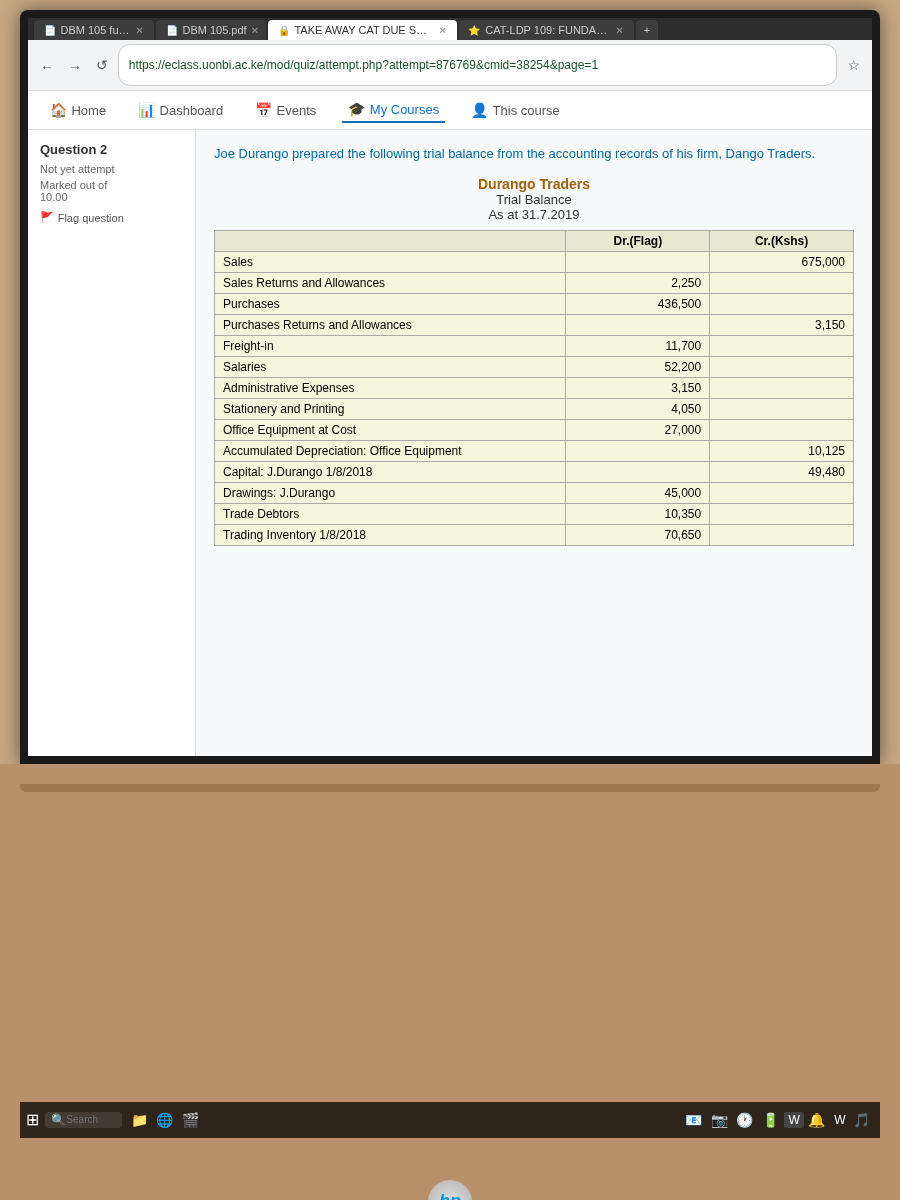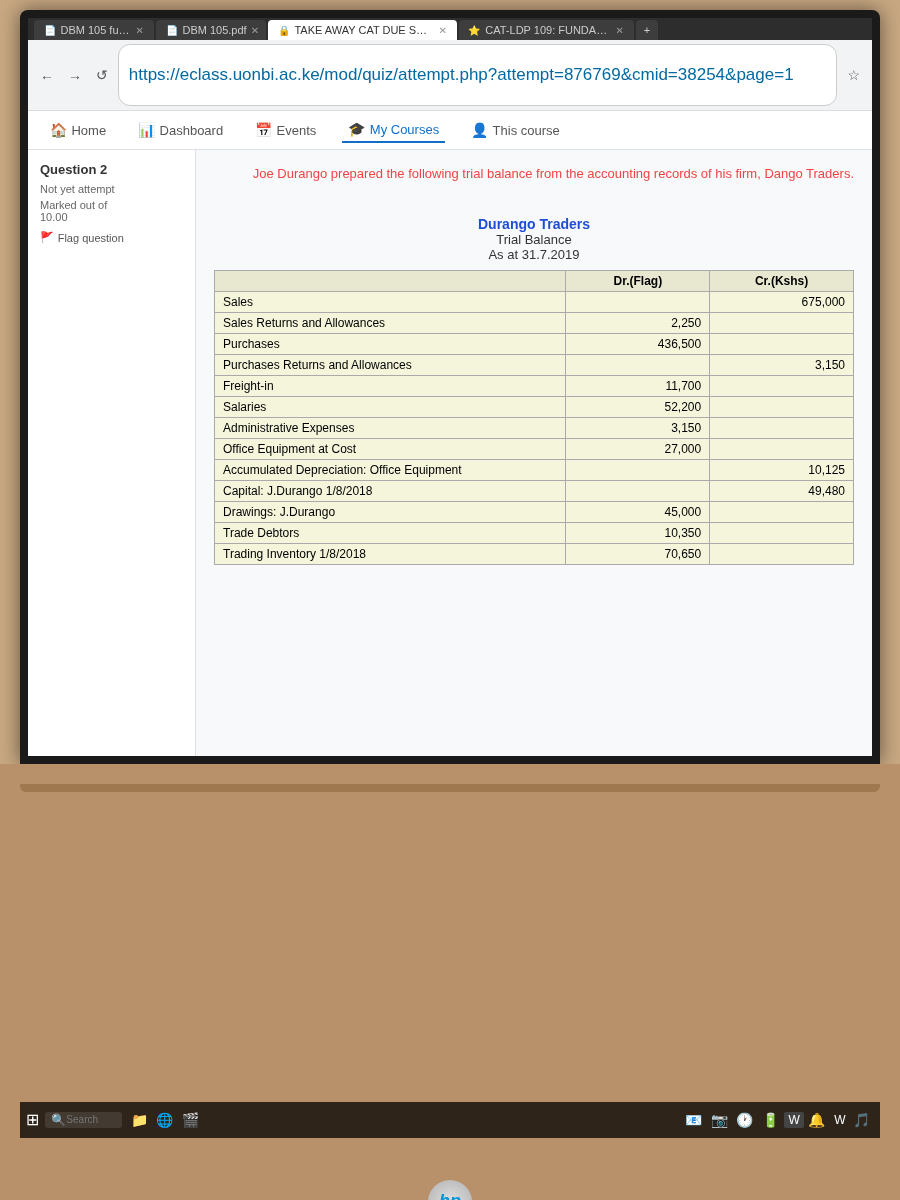--- a/index.html
+++ b/index.html
@@ -96,23 +96,23 @@
       font-size: 14px;
       cursor: pointer;
       padding: 2px 4px;
     }
 
     .address-bar {
       flex: 1;
       background: #fff;
       border: 1px solid #ccc;
       border-radius: 12px;
-      padding: 20px 10px;
-      font-size: 17px;
-      color: #0369a1;
+      padding: 13px 10px;
+      font-size: 12px;
+      color: #14532d;
     }
 
     
     .moodle-nav {
       background: #fff;
       border-bottom: 1px solid #dee2e6;
       padding: 6px 16px;
       display: flex;
       align-items: center;
       gap: 20px;
@@ -186,36 +186,35 @@
 
     
     .question-area {
       flex: 1;
       padding: 14px 18px;
       overflow-y: auto;
     }
 
     .question-text {
       font-size: 13px;
-      color: #ef4444;
-      margin-bottom: 32px;
+      color: #0369a1;
+      margin-bottom: 12px;
       line-height: 1.5;
-      text-align: right;
     }
 
     
     .trial-balance-header {
       text-align: center;
       margin-bottom: 8px;
     }
 
     .trial-balance-header .company-name {
       font-size: 14px;
       font-weight: bold;
-      color: #1d4ed8;
+      color: #a16207;
     }
 
     .trial-balance-header .doc-title {
       font-size: 13px;
       color: #333;
     }
 
     .trial-balance-header .doc-date {
       font-size: 13px;
       color: #333;
@@ -393,20 +392,25 @@
       <td class="account-col">Salaries</td>
       <td class="dr-col">52,200</td>
       <td class="cr-col"></td>
     </tr>
                 <tr>
       <td class="account-col">Administrative Expenses</td>
       <td class="dr-col">3,150</td>
       <td class="cr-col"></td>
     </tr>
                 <tr>
+      <td class="account-col">Stationery and Printing</td>
+      <td class="dr-col">4,050</td>
+      <td class="cr-col"></td>
+    </tr>
+                <tr>
       <td class="account-col">Office Equipment at Cost</td>
       <td class="dr-col">27,000</td>
       <td class="cr-col"></td>
     </tr>
                 <tr>
       <td class="account-col">Accumulated Depreciation: Office Equipment</td>
       <td class="dr-col"></td>
       <td class="cr-col">10,125</td>
     </tr>
                 <tr>

